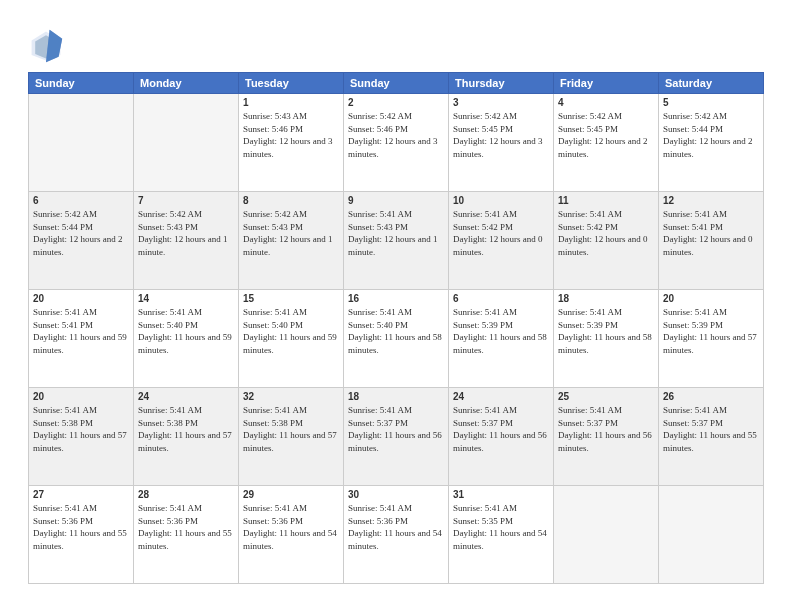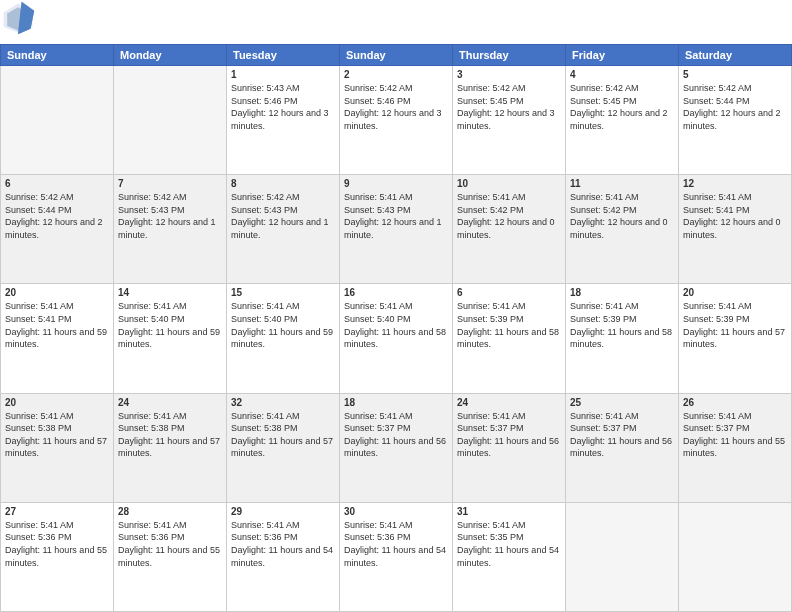--- a/index.html
+++ b/index.html
@@ -6,21 +6,21 @@
     body {
       font-family: Arial, sans-serif;
       background: #fff;
       width: 792px;
       height: 612px;
       overflow: hidden;
     }
     .page {
       width: 792px;
       height: 612px;
-      padding: 0;
+      padding: 28px;
       display: flex;
       flex-direction: column;
     }
     .header {
       display: flex;
       justify-content: space-between;
       align-items: flex-start;
       margin-bottom: 8px;
     }
     .logo {
@@ -79,20 +79,21 @@
     }
     .day-number {
       font-weight: bold;
       font-size: 10px;
       display: block;
       margin-bottom: 2px;
     }
     .day-info {
       line-height: 1.4;
       font-size: 9px;
+      font-family: Liberation Serif, serif;
     }
     .row-shaded td {
       background: #f0f0f0;
     }
     .row-white td {
       background: #ffffff;
     }
   </style>
 </head>
 <body>

